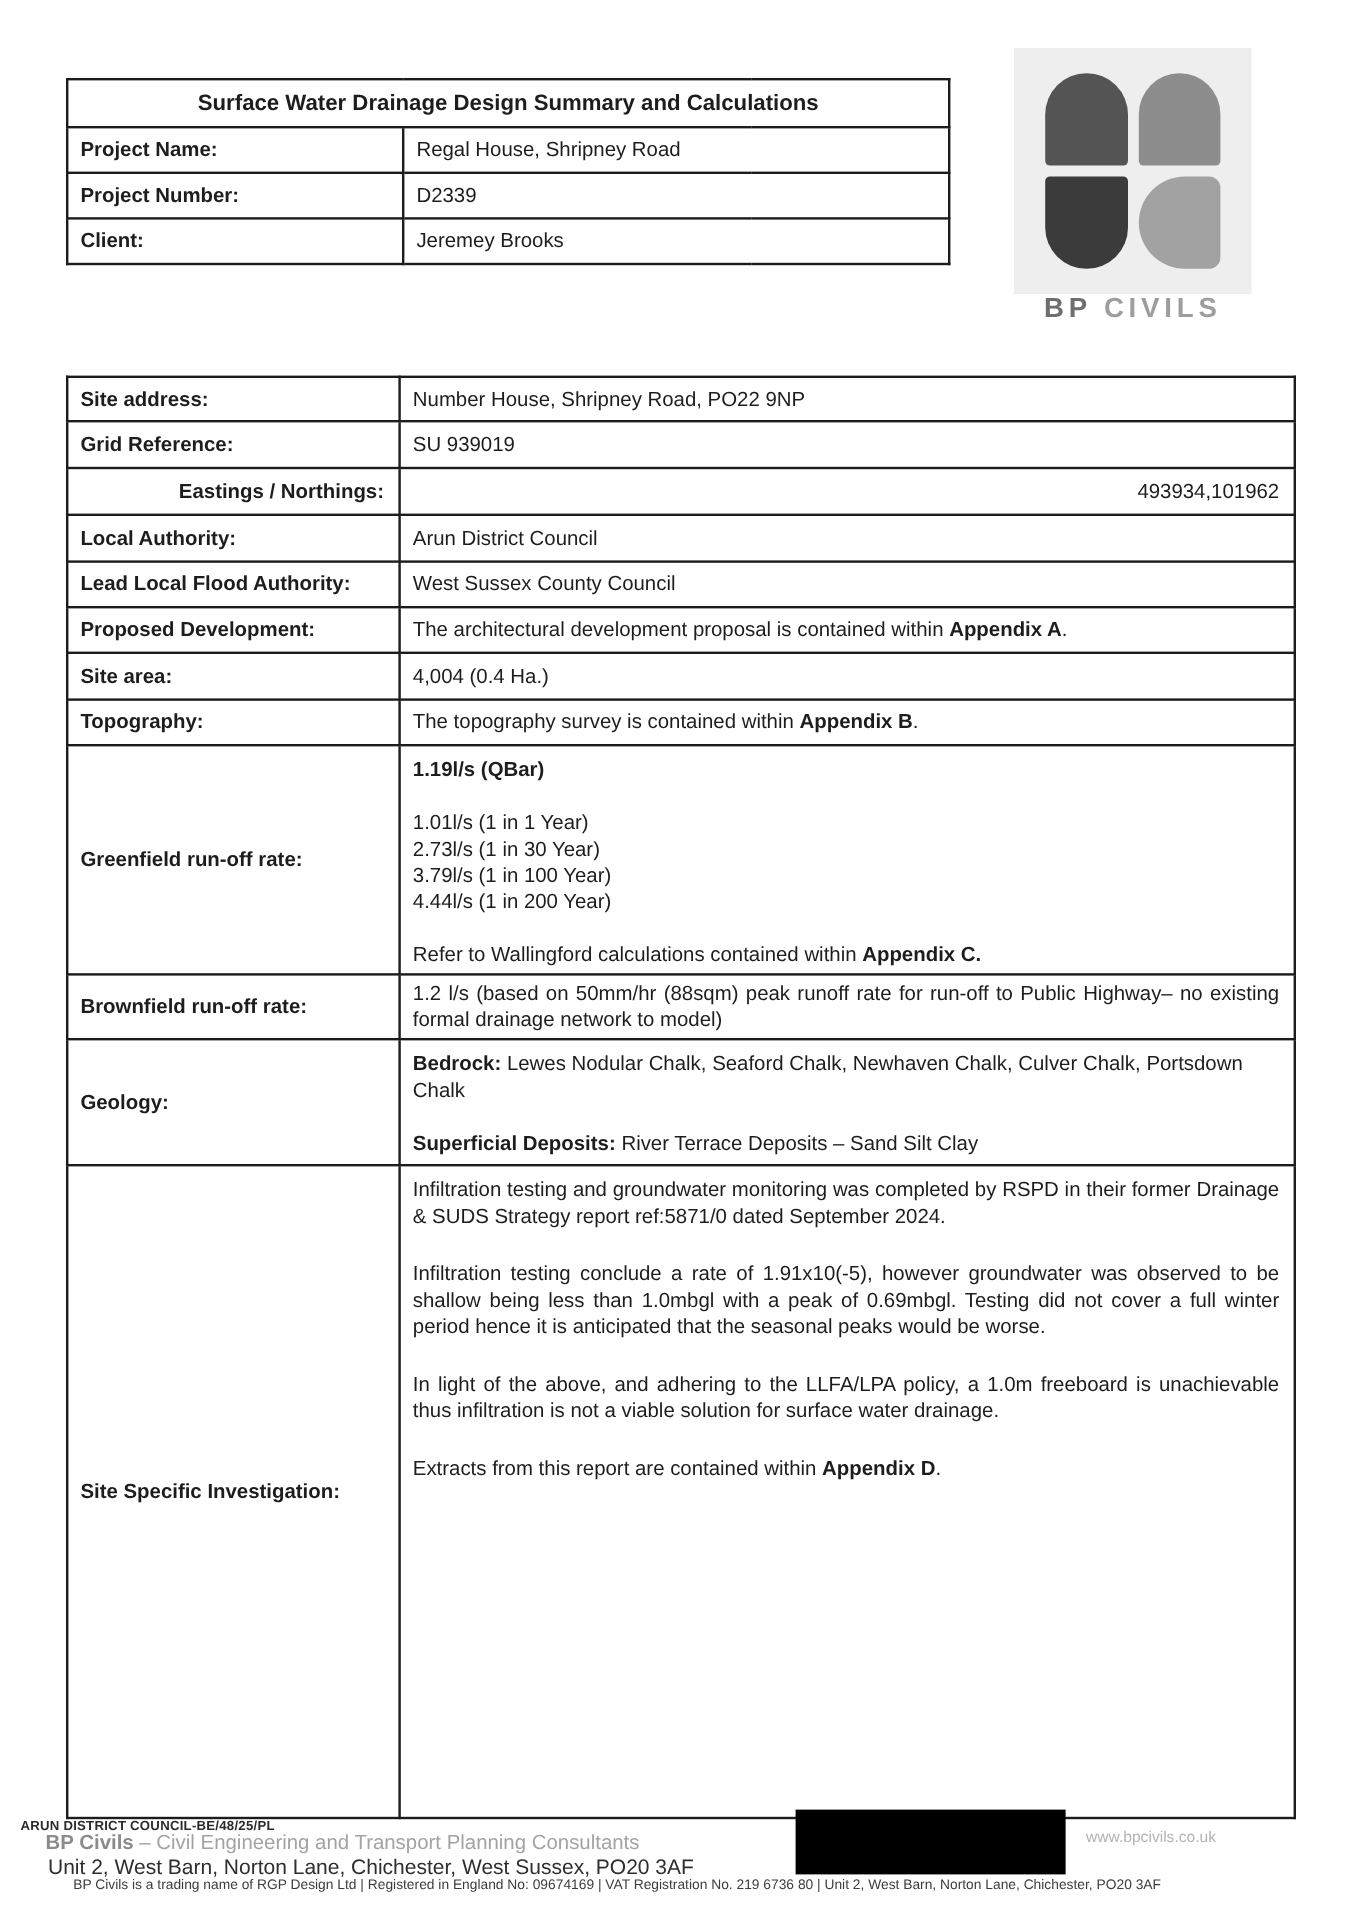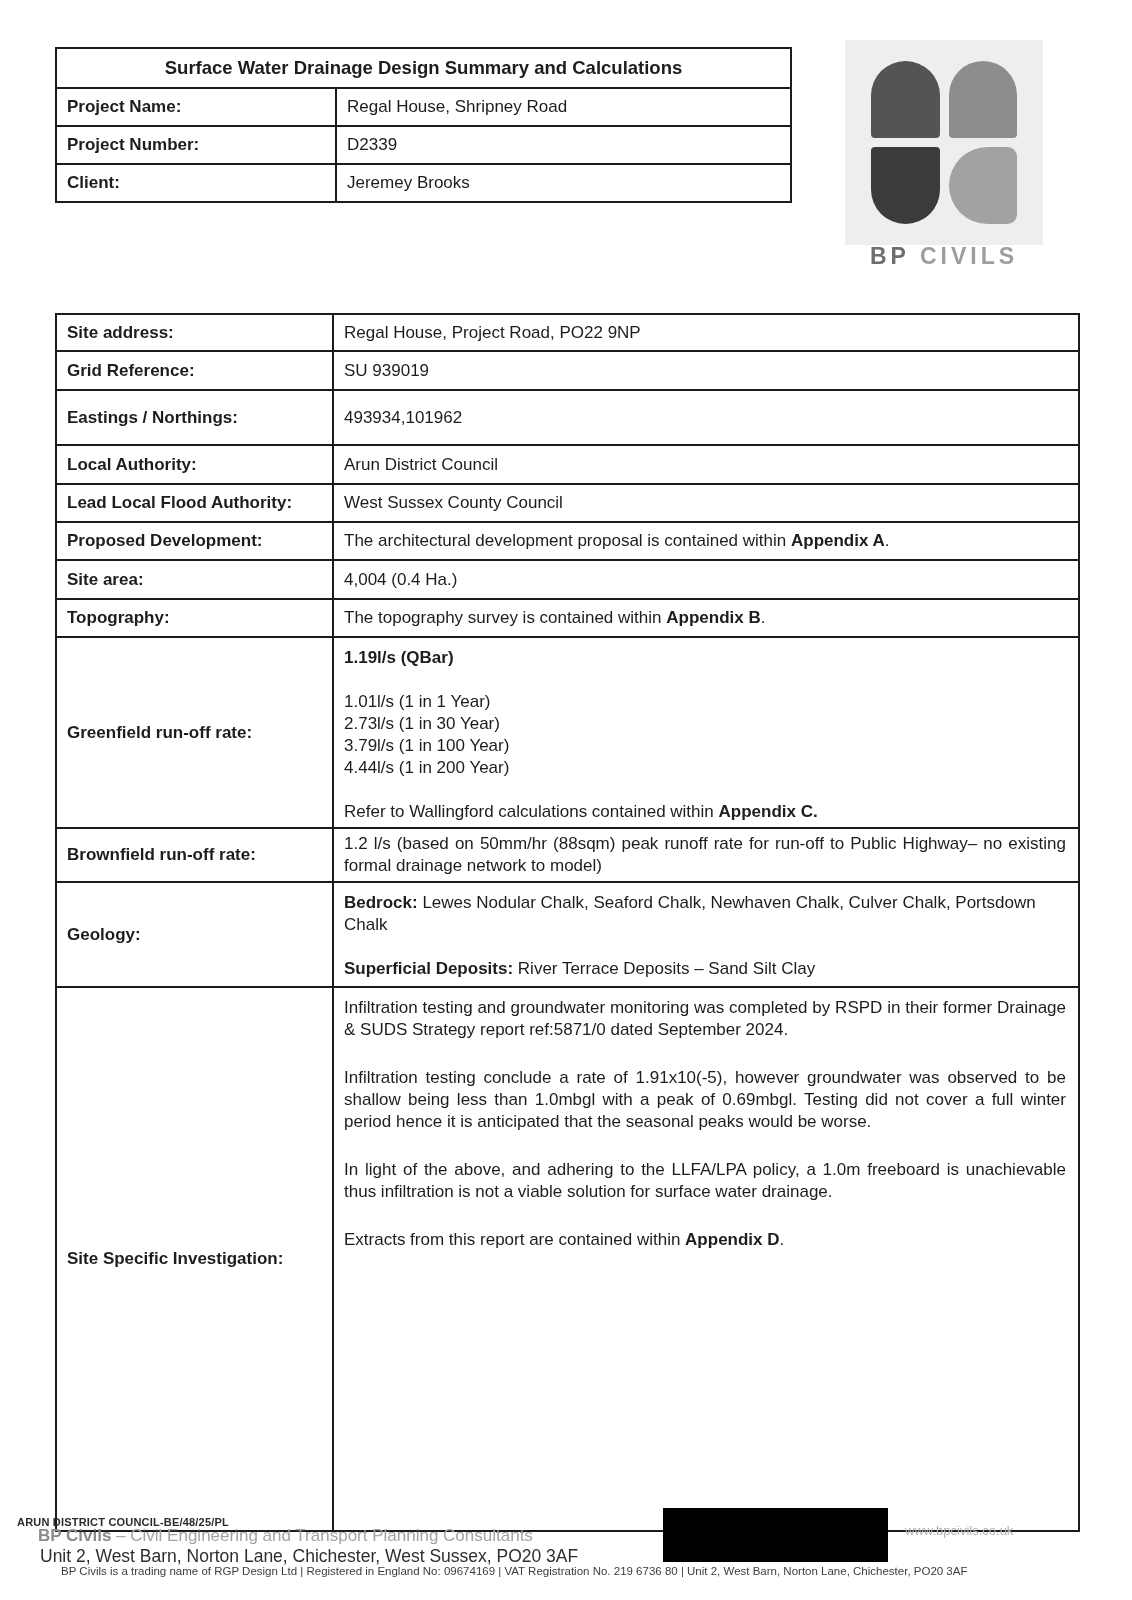--- a/index.html
+++ b/index.html
@@ -7,21 +7,21 @@
     position:relative;
     width:1132px;height:1600px;
     background:#ffffff;
     font-family:"Liberation Sans", sans-serif;
     color:#1d1d1d;
     overflow:hidden;
   }
   
   table{border-collapse:collapse;}
   .header-table{
-    position:absolute;left:55px;top:47px;width:735px;
+    position:absolute;left:55px;top:65px;width:735px;
     table-layout:fixed;
   }
   .header-table td{
     border:2px solid #1c1c1c;
     font-size:17px;
     padding:4px 10px;
     vertical-align:middle;
     height:38px;
     box-sizing:border-box;
   }
@@ -62,21 +62,21 @@
     vertical-align:middle;
   }
   .summary-table td.label{font-weight:bold;}
   .summary-table p{margin:0;line-height:22px;}
   .summary-table p.blank{height:22px;}
   .summary-table tr[data-row="site_specific"] p.blank{height:26px;}
   .summary-table p.just{text-align:justify;}
   .summary-table span.b{font-weight:bold;}
   tr[data-row="site_address"] td{height:37px;}
   tr[data-row="grid_reference"] td{height:39px;}
-  tr[data-row="eastings_northings"] td{height:55px;}
+  tr[data-row="eastings_northings"] td{height:39px;text-align:right;}
   tr[data-row="local_authority"] td{height:39px;}
   tr[data-row="lead_local_flood_authority"] td{height:38px;}
   tr[data-row="proposed_development"] td{height:38px;}
   tr[data-row="site_area"] td{height:39px;}
   tr[data-row="topography"] td{height:38px;}
   tr[data-row="greenfield"] td{height:186px;}
   tr[data-row="brownfield"] td{height:53px;}
   tr[data-row="geology"] td{height:105px;}
   tr[data-row="site_specific"] td{height:544px;}
   tr[data-row="greenfield"] td.value,
@@ -155,21 +155,21 @@
 
   <table class="summary-table">
     <colgroup>
         <col style="width:277px">
         <col style="width:746px">
       </colgroup>
     <tbody id="summary-rows">
         <tr data-row="site_address">
           <td class="label">Site address:</td>
           <td class="value">
-            <p><span>Regal House, Project Road, PO22 9NP</span></p>
+            <p><span>Number House, Shripney Road, PO22 9NP</span></p>
           </td>
         </tr>
         <tr data-row="grid_reference">
           <td class="label">Grid Reference:</td>
           <td class="value">
             <p><span>SU 939019</span></p>
           </td>
         </tr>
         <tr data-row="eastings_northings">
           <td class="label">Eastings / Northings:</td>

